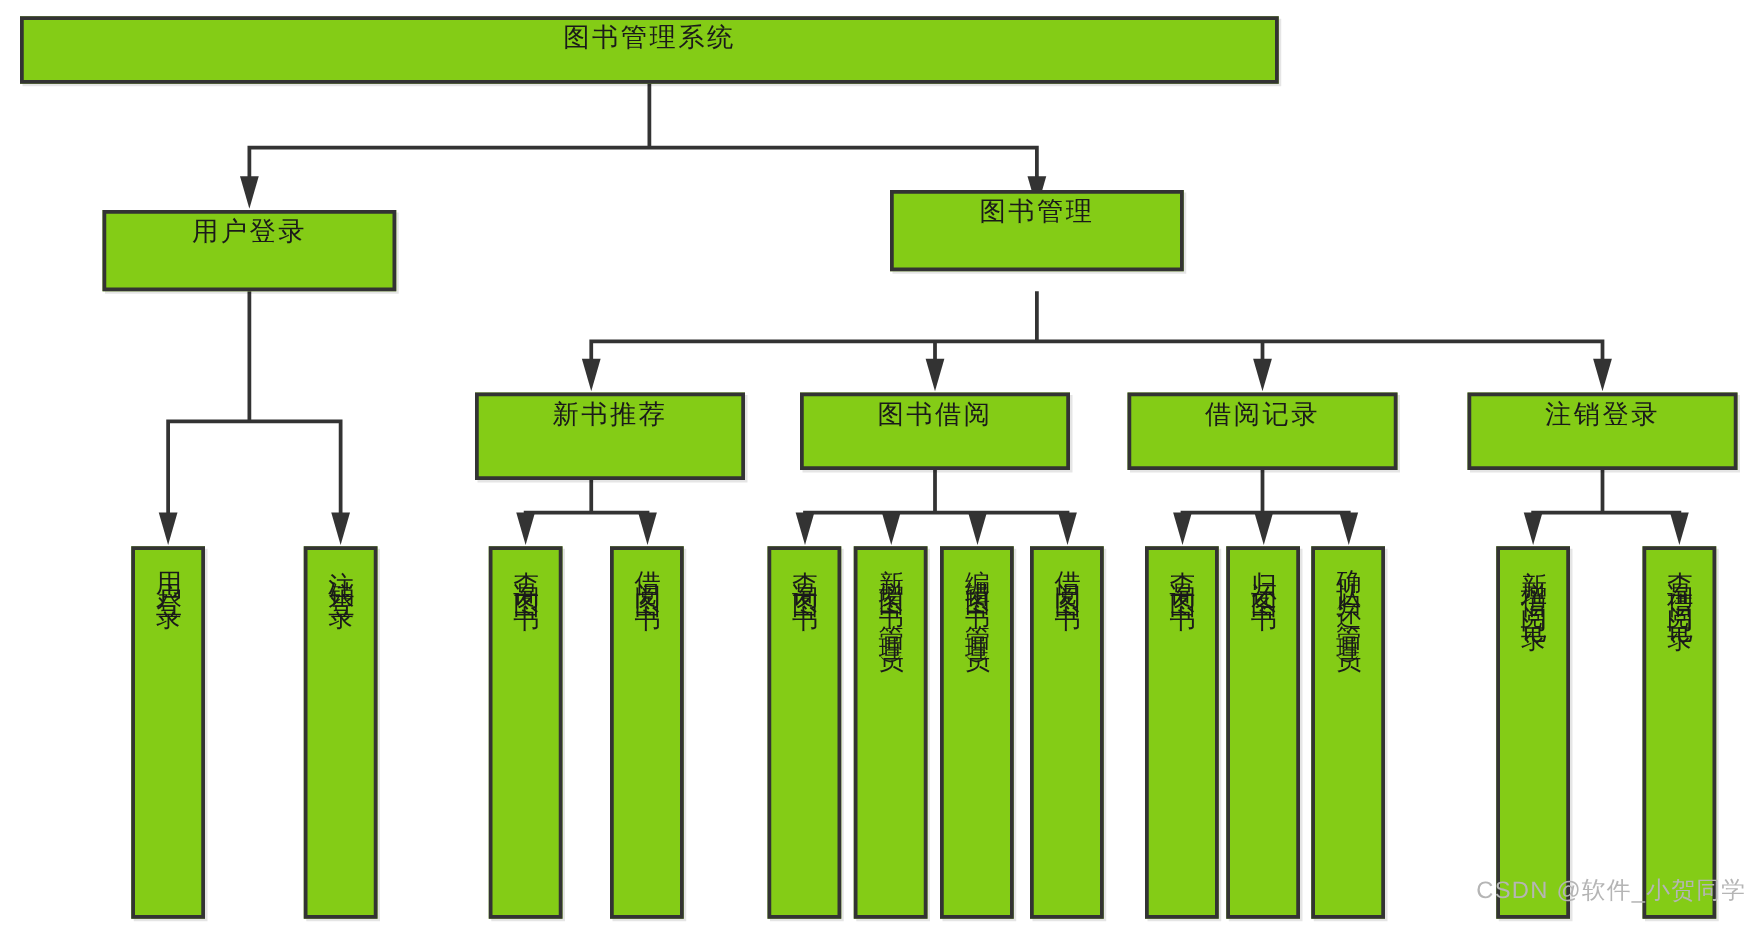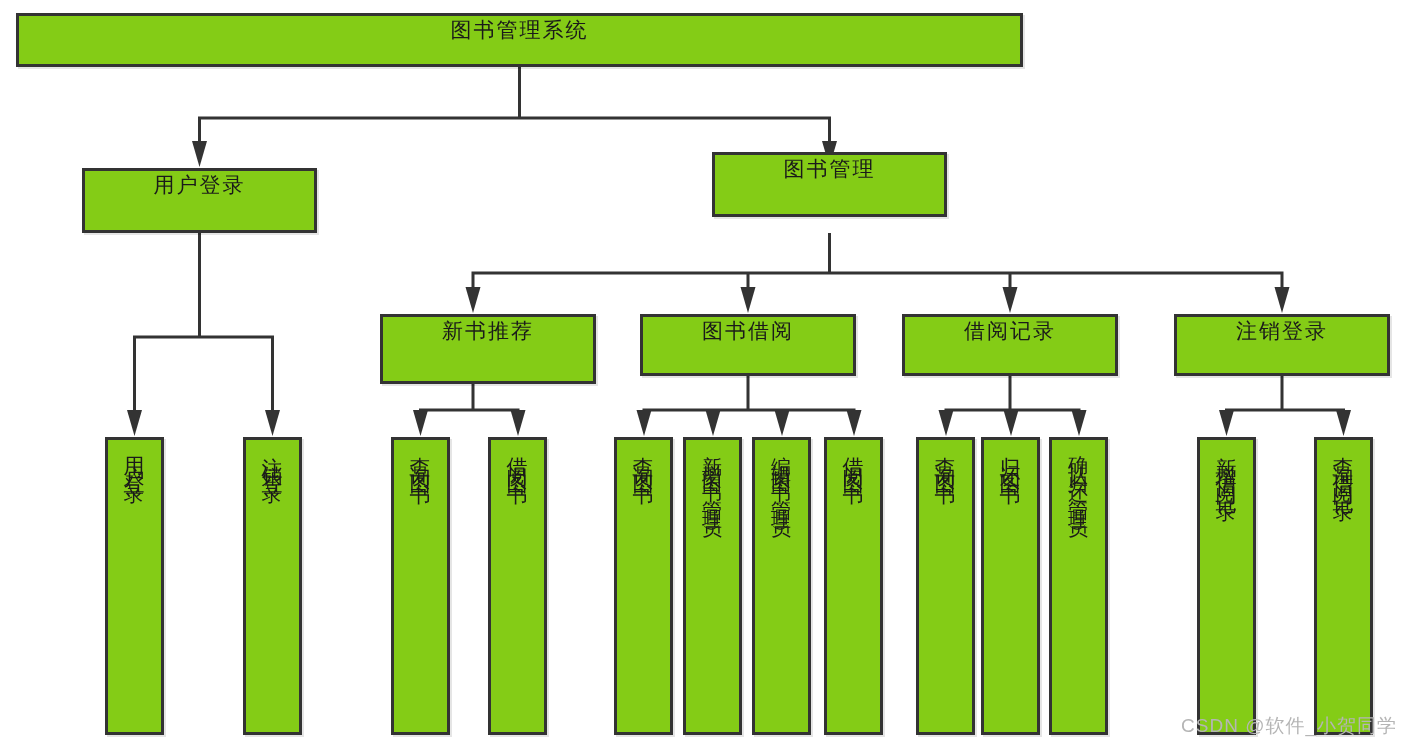--- a/index.html
+++ b/index.html
@@ -39,21 +39,21 @@
     line-height: 1;
     white-space: nowrap;
   }
   .node.v.long span {
     letter-spacing: 9px;
     font-size: 20px;
   }
   #watermark {
     position: absolute;
     right: 8px;
-    bottom: 8px;
+    bottom: 22px;
     font-size: 19px;
     color: #b5b5b5;
     letter-spacing: 1px;
     white-space: nowrap;
     z-index: 5;
   }
 </style>
 </head>
 <body>
 

